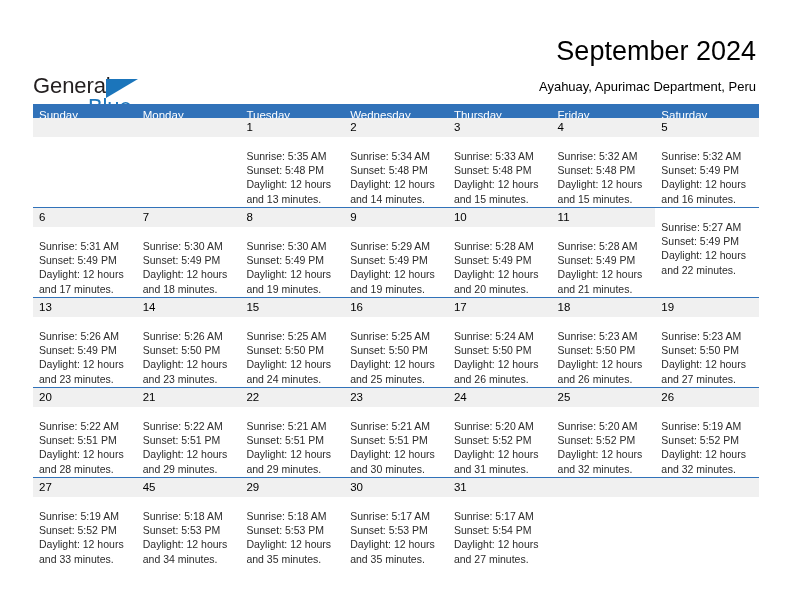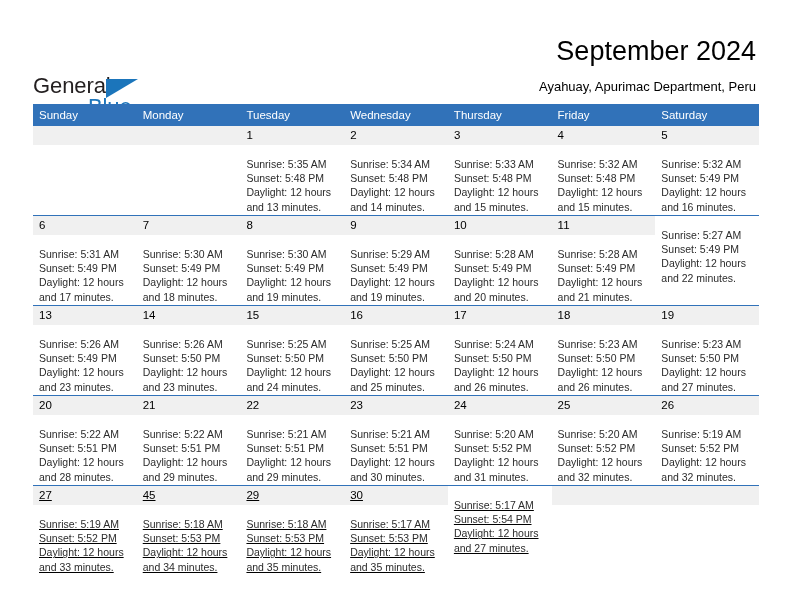--- a/index.html
+++ b/index.html
@@ -86,42 +86,40 @@
   
   .calendar {
     position: absolute;
     left: 33px;
     top: 104px;
     width: 726px;
   }
   .cal-head {
     display: flex;
     background: #3172b9;
-    height: 22px;
-    justify-content: center;
+    height: 14px;
   }
   .cal-head .hcell {
     flex: 1 1 0;
     color: #ffffff;
     font-size: 11.5px;
     line-height: 22px;
     padding-left: 6px;
     box-sizing: border-box;
     white-space: nowrap;
     overflow: hidden;
   }
   .week {
     display: flex;
     border-bottom: 1.5px solid #3172b9;
     height: 90px;
     box-sizing: border-box;
   }
   .week:last-child {
     border-bottom: none;
-    text-decoration: underline;
   }
   .cell {
     flex: 1 1 0;
     box-sizing: border-box;
     position: relative;
     background: #ffffff;
     overflow: hidden;
   }
   .daynum {
     background: #f0f0f0;
@@ -449,20 +447,21 @@
           <div class="cell">
             <div class="daynum">30</div>
             <div class="info">
               <div>Sunrise: 5:17 AM</div>
               <div>Sunset: 5:53 PM</div>
               <div>Daylight: 12 hours</div>
               <div>and 35 minutes.</div>
             </div>
           </div>
           <div class="cell">
+            <div class="daynum">31</div>
             <div class="info">
               <div>Sunrise: 5:17 AM</div>
               <div>Sunset: 5:54 PM</div>
               <div>Daylight: 12 hours</div>
               <div>and 27 minutes.</div>
             </div>
           </div>
           <div class="cell empty">
             <div class="daynum"></div>
           </div>

